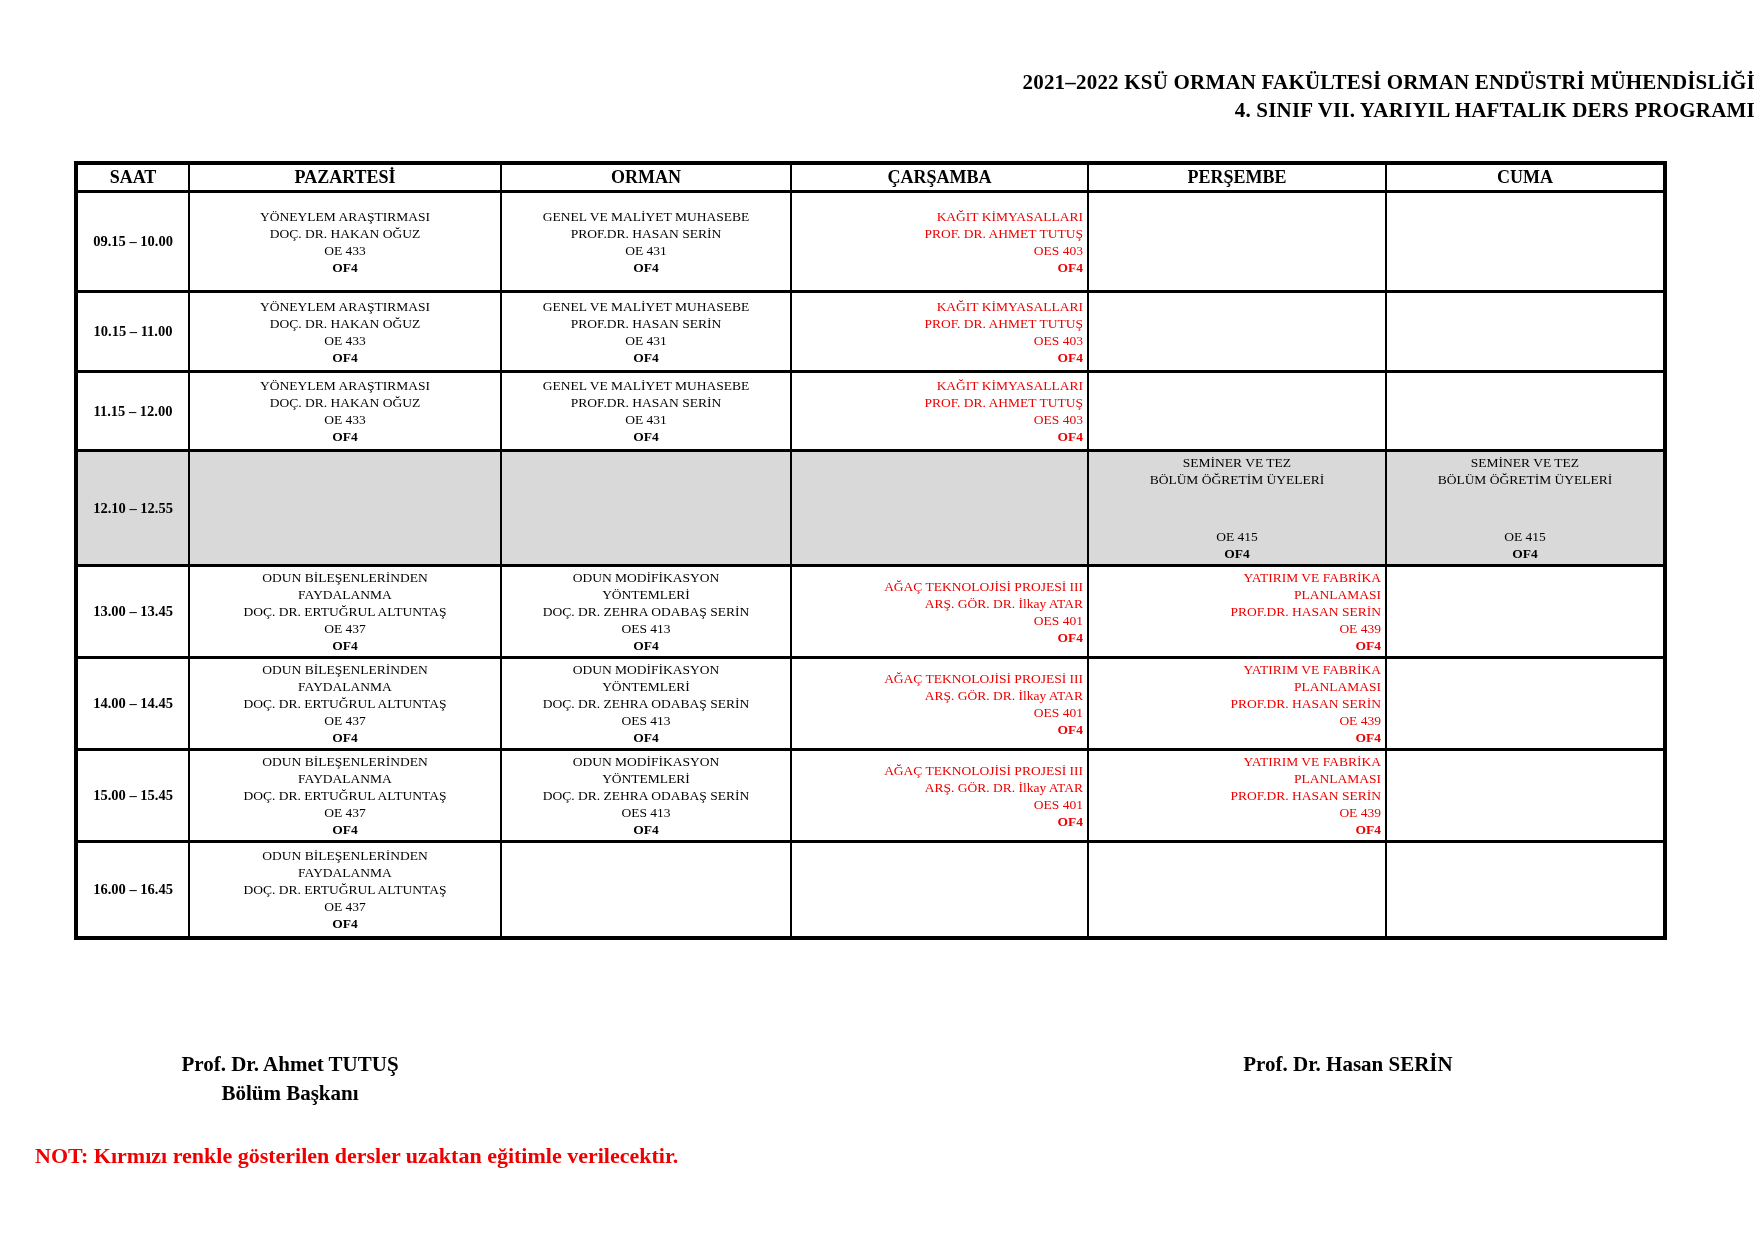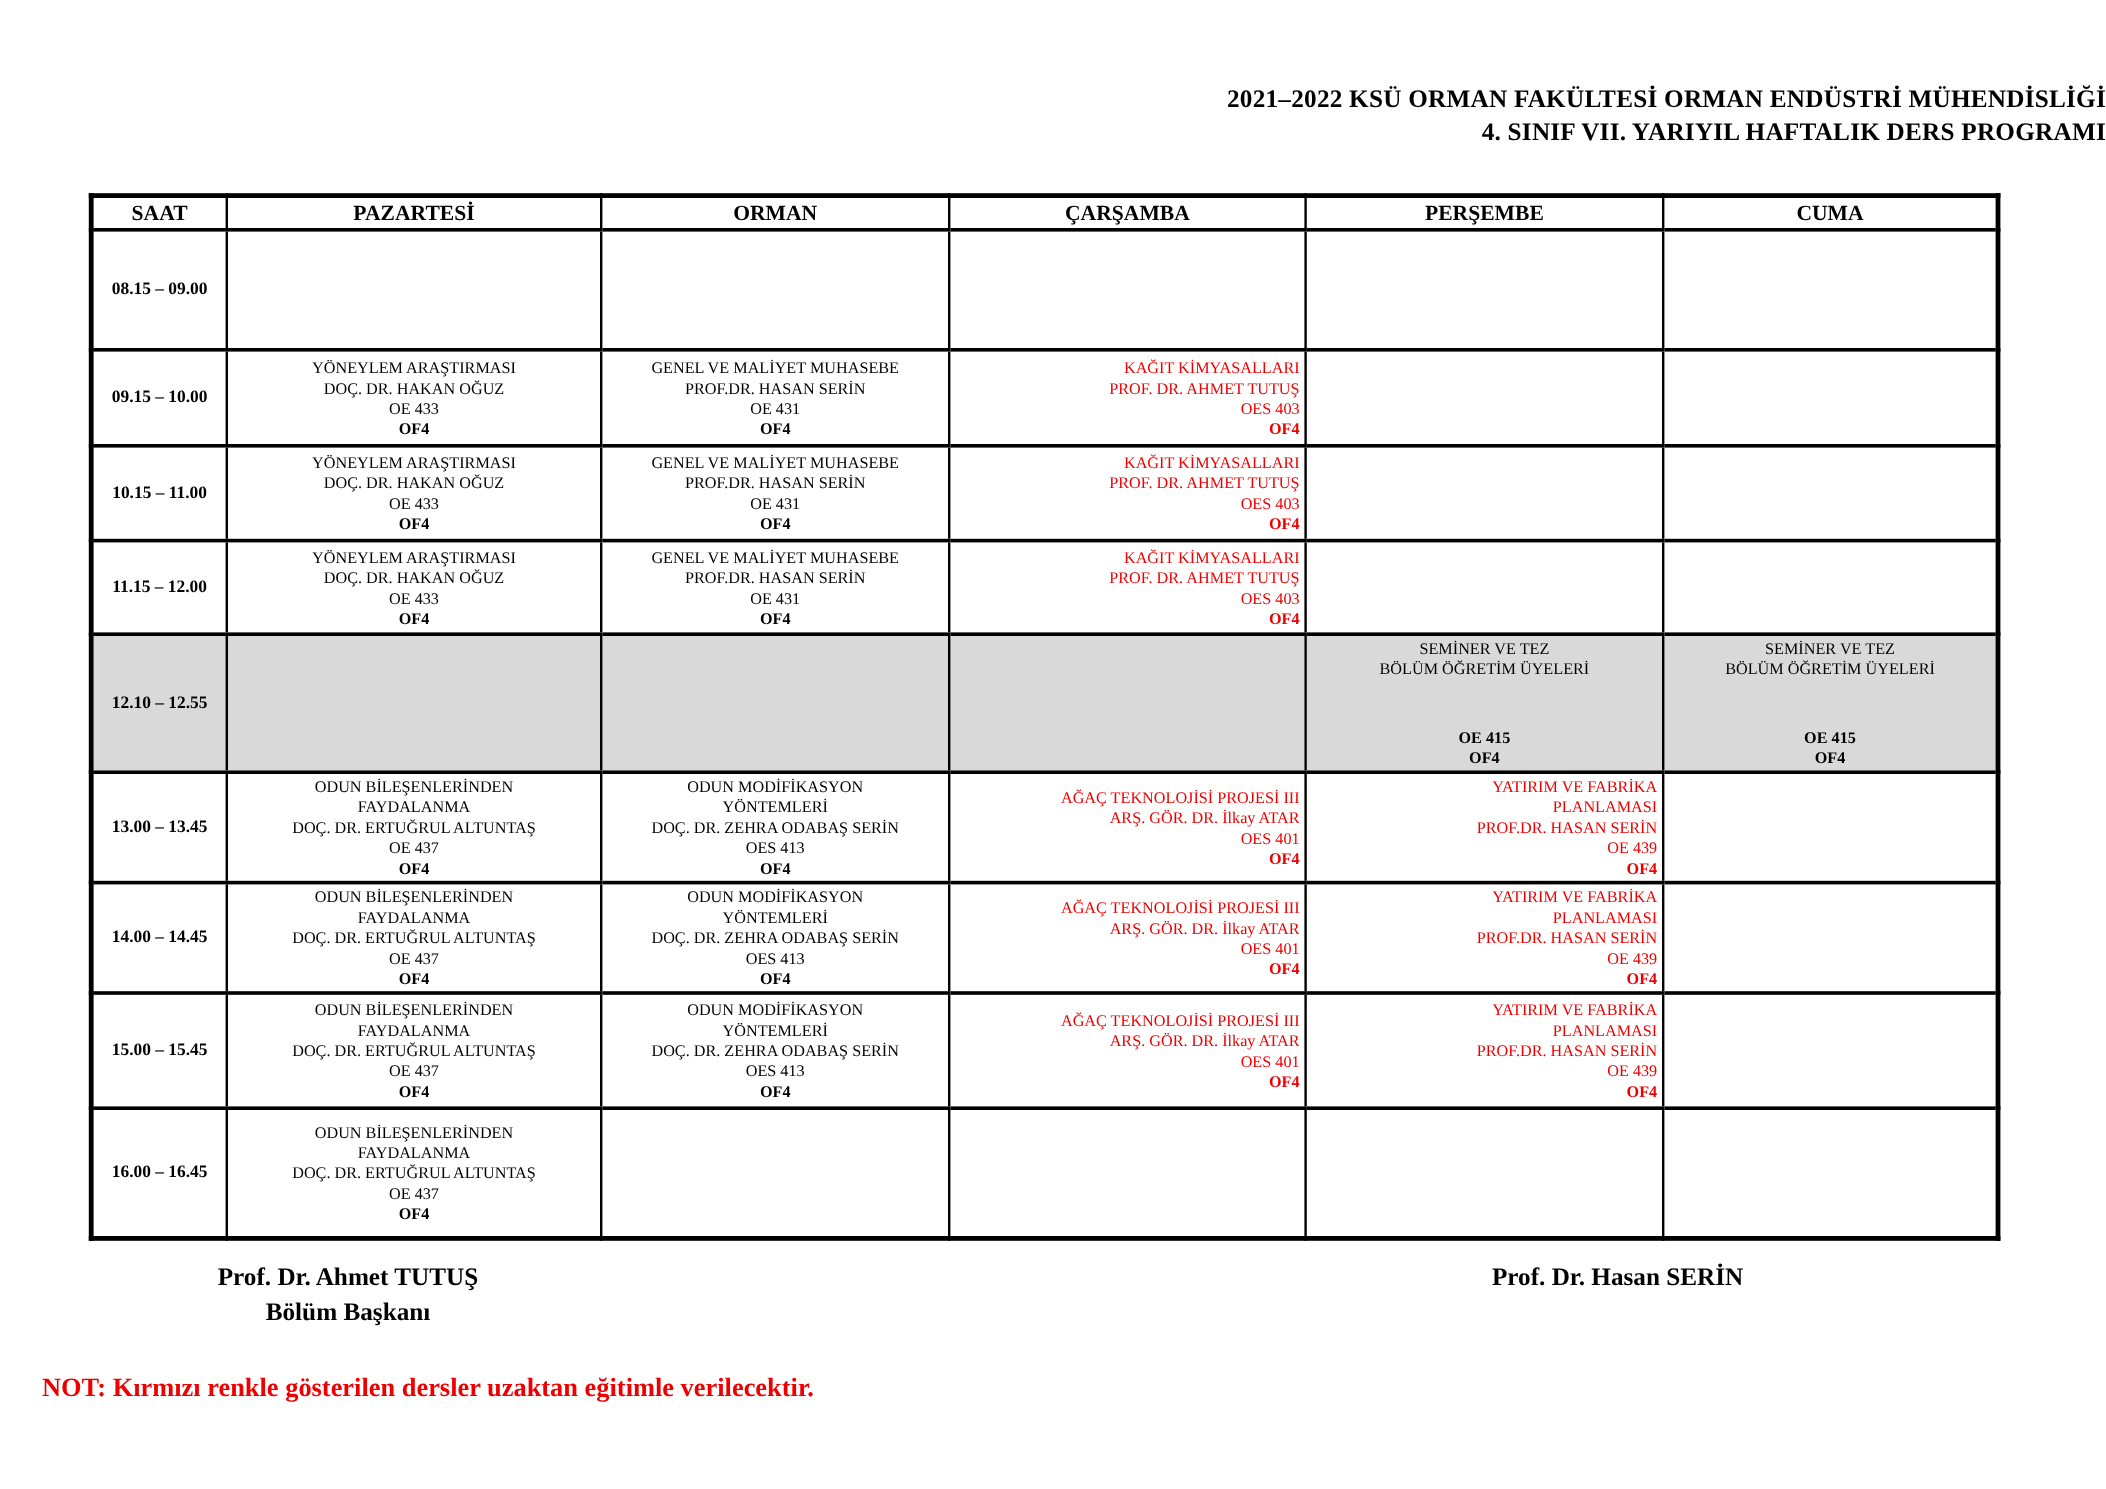--- a/index.html
+++ b/index.html
@@ -39,21 +39,21 @@
   tbody tr:nth-child(6) { height: 89px; }
   tbody tr:nth-child(7) { height: 90px; }
   tbody tr:nth-child(8) { height: 96px; }
   tbody tr:nth-child(9) { height: 108px; }
   td.time { font-weight: bold; font-size: 14.5px; white-space: nowrap; }
   tr.shaded td { background: var(--shaded, #D9D9D9); text-align: center; }
   .cell { font-size: 13.5px; line-height: 17px; }
   .cell.red { color: var(--red, #EE0000); text-align: right; }
   .cell .course { white-space: pre-line; }
   .cell .code { font-weight: bold; }
-  .cell .room.bold { font-weight: bold; margin-top: 40px; }
+  .cell .room.bold { font-weight: normal; margin-top: 40px; }
   .signature {
     position: absolute; top: 1050px; width: 440px;
     text-align: center; font-weight: bold; font-size: 21px; line-height: 29px;
   }
   .signature.left-sig { left: 70px; }
   .signature.right-sig { left: 1128px; }
   .footnote {
     position: absolute; left: 35px; top: 1143px;
     font-weight: bold; font-size: 22px;
     color: var(--red, #EE0000);
@@ -81,28 +81,20 @@
         <th>SAAT</th>
         <th>PAZARTESİ</th>
         <th>ORMAN</th>
         <th>ÇARŞAMBA</th>
         <th>PERŞEMBE</th>
         <th>CUMA</th>
       </tr>
   </thead>
   <tbody id="schedule-body">
       <tr>
-        <td class="time">08.15 – 09.00</td>
-        <td></td>
-        <td></td>
-        <td></td>
-        <td></td>
-        <td></td>
-      </tr>
-      <tr>
         <td class="time">09.15 – 10.00</td>
         <td>
           <div class="cell">
             <div class="course">YÖNEYLEM ARAŞTIRMASI</div>
             <div class="instructor">DOÇ. DR. HAKAN OĞUZ</div>
             <div class="room">OE 433</div>
             <div class="code">OF4</div>
           </div>
         </td>
         <td>

